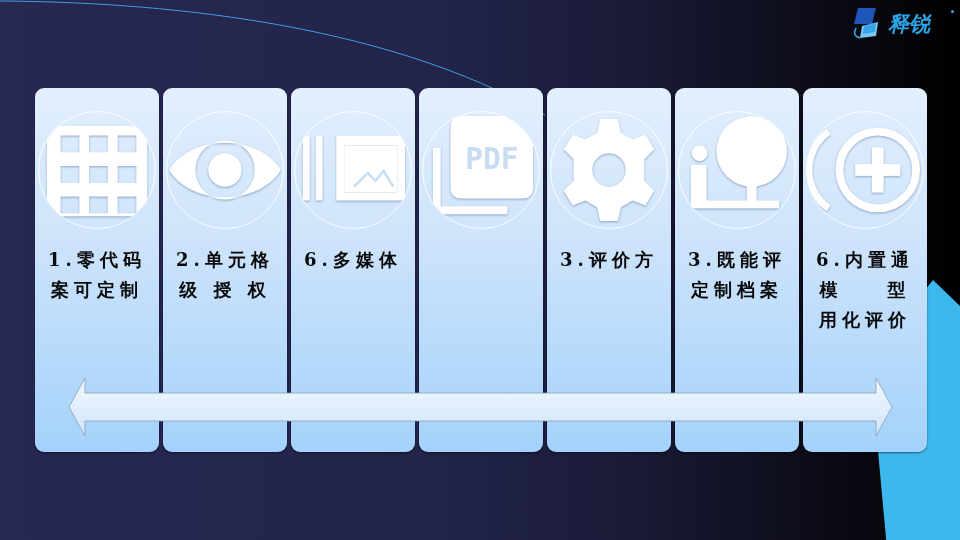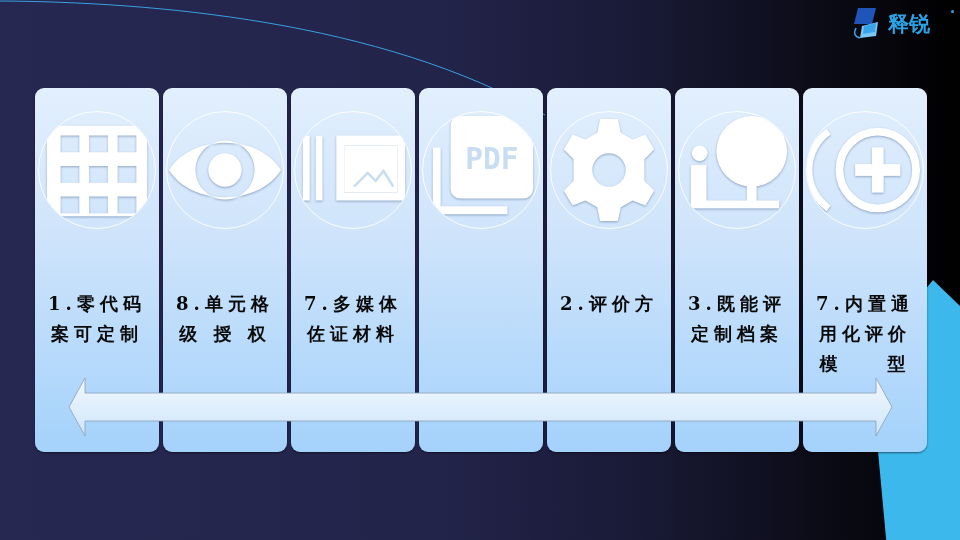--- a/index.html
+++ b/index.html
@@ -10,40 +10,40 @@
   }
   .deco-arc { position:absolute; left:0; top:0; width:960px; height:540px; pointer-events:none; }
   .deco-blue {
     position:absolute; right:0; bottom:0; width:90px; height:260px;
     background:#3db8ec;
     clip-path: polygon(70% 0%, 100% 10%, 100% 100%, 18% 100%, 10% 70%, 0% 30%);
   }
   .logo { position:absolute; left:850px; top:4px; width:110px; height:40px; display:flex; align-items:center; }
   .logo-mark { width:36px; height:36px; }
   .logo-text {
-    color:#2aa4e6; font-weight:bold; font-size:21px; letter-spacing:0px;
+    color:#2aa4e6; font-weight:bold; font-size:21px; font-style:italic; letter-spacing:0px;
     font-family: "DejaVu Sans", sans-serif; margin-left:2px;text-align:center;
   }
   .logo-reg { position:absolute; right:6px; top:6px; width:3px; height:3px; border-radius:50%; background:#2aa4e6; }
   .cards { position:absolute; left:35px; top:88px; height:364px; display:flex; gap:4px; }
   .card {
     width:124px; height:364px; border-radius:9px; position:relative;
     background: linear-gradient(180deg, #e2effd 0%, #cfe4fb 40%, #a4d2fb 100%);
     box-shadow: 0 1px 2px rgba(0,0,0,0.5);
   }
   .icon-circle {
     position:absolute; left:3px; top:23px; width:118px; height:118px; border-radius:50%;
     border:1px solid rgba(255,255,255,0.9);
     box-sizing:border-box; overflow:hidden;
     display:flex; align-items:center; justify-content:center;
   }
   .icon-circle svg { width:118px; height:118px; filter: drop-shadow(0 1px 1px rgba(80,110,150,0.55)); }
   .card-label {
     position:absolute; left:0; right:0; top:157px; text-align:center;
-    font-size:18px; line-height:30px; color:#0a0a0a; font-weight:bold; letter-spacing:5px;margin-top:44px;
+    font-size:18px; line-height:30px; color:#0a0a0a; font-weight:bold; letter-spacing:5px;
   }
   .card-label span { display:block; }
   .arrow { position:absolute; left:68px; top:376px; width:825px; height:62px; pointer-events:none; }
 </style>
 </head>
 <body>
 
 <svg class="deco-arc" viewBox="0 0 960 540">
   <path d="M0,1 C150,2 380,20 545,115" stroke="#3aa0e0" stroke-width="1" fill="none"></path>
 </svg>
@@ -79,39 +79,38 @@
 
   <div class="card">
     <div class="icon-circle">
       <svg viewBox="0 0 118 118">
         <path fill="#ffffff" fill-rule="evenodd" d="M2,59 C25,22 93,22 116,59 C93,96 25,96 2,59 Z
           M59,29 A30,30 0 1,0 59.01,29 Z"></path>
         <circle cx="59" cy="59" r="17" fill="#ffffff"></circle>
       </svg>
     </div>
     <div class="card-label">
-      <span>8.单元格</span>
+      <span>2.单元格</span>
       <span>级 授 权</span>
     </div>
   </div>
 
   <div class="card">
     <div class="icon-circle">
       <svg viewBox="0 0 118 118">
         <rect x="8" y="24" width="7" height="66" fill="#ffffff"></rect>
         <rect x="21" y="24" width="7" height="66" fill="#ffffff"></rect>
         <path fill="#ffffff" fill-rule="evenodd" d="M42,24 H112 V90 H42 Z
           M50,34 H104 V82 H50 Z"></path>
         <path fill="#ffffff" d="M50,34 H104 V82 H50 Z" opacity="1"></path>
         <path d="M60,76 L74,62 L82,70 L90,60 L100,76" stroke="#c8ddf2" stroke-width="2.5" fill="none"></path>
       </svg>
     </div>
     <div class="card-label">
-      <span>7.多媒体</span>
-      <span>佐证材料</span>
+      <span>6.多媒体</span>
     </div>
   </div>
 
   <div class="card">
     <div class="icon-circle">
       <svg viewBox="0 0 118 118">
         <path fill="#ffffff" d="M10,36 H18 V96 H86 V104 H10 Z"></path>
         <rect x="28" y="4" width="84" height="84" rx="10" fill="#ffffff"></rect>
         <text x="70" y="58" text-anchor="middle" font-family="DejaVu Sans Mono, monospace" font-weight="bold" font-size="30" fill="#c8ddf2">PDF</text>
       </svg>
@@ -122,21 +121,21 @@
     <div class="icon-circle">
       <svg viewBox="0 0 118 118">
         <g transform="translate(59,59)">
           <path fill="#ffffff" fill-rule="evenodd" d="
             M-9,-52 H9 L12,-38 L24,-31 L37,-36 L46,-21 L36,-11 V11 L46,21 L37,36 L24,31 L12,38 L9,52 H-9 L-12,38 L-24,31 L-37,36 L-46,21 L-36,11 V-11 L-46,-21 L-37,-36 L-24,-31 L-12,-38 Z
             M0,-17 A17,17 0 1,0 0.01,-17 Z"></path>
         </g>
       </svg>
     </div>
     <div class="card-label">
-      <span>2.评价方</span>
+      <span>3.评价方</span>
     </div>
   </div>
 
   <div class="card">
     <div class="icon-circle">
       <svg viewBox="0 0 118 118">
         <circle cx="21" cy="42" r="8" fill="#ffffff"></circle>
         <rect x="12" y="54" width="16" height="40" fill="#ffffff"></rect>
         <circle cx="74" cy="40" r="36" fill="#ffffff"></circle>
         <rect x="69" y="74" width="10" height="22" fill="#ffffff"></rect>
@@ -152,23 +151,23 @@
   <div class="card">
     <div class="icon-circle">
       <svg viewBox="0 0 118 118">
         <path d="M22,20 A48,48 0 0,0 22,98" stroke="#ffffff" stroke-width="7" fill="none"></path>
         <circle cx="72" cy="59" r="39" stroke="#ffffff" stroke-width="8" fill="none"></circle>
         <rect x="66" y="36" width="12" height="46" fill="#ffffff"></rect>
         <rect x="49" y="53" width="46" height="12" fill="#ffffff"></rect>
       </svg>
     </div>
     <div class="card-label">
-      <span>7.内置通</span>
+      <span>6.内置通</span>
+      <span style="white-space:pre">模    型</span>
       <span>用化评价</span>
-      <span style="white-space:pre">模    型</span>
     </div>
   </div>
 
 </div>
 
 <svg class="arrow" viewBox="0 0 825 62">
   <defs>
     <linearGradient id="arrowGrad" x1="0" y1="0" x2="0" y2="1">
       <stop offset="0" stop-color="#f2f8ff"></stop>
       <stop offset="0.5" stop-color="#e0effc"></stop>

